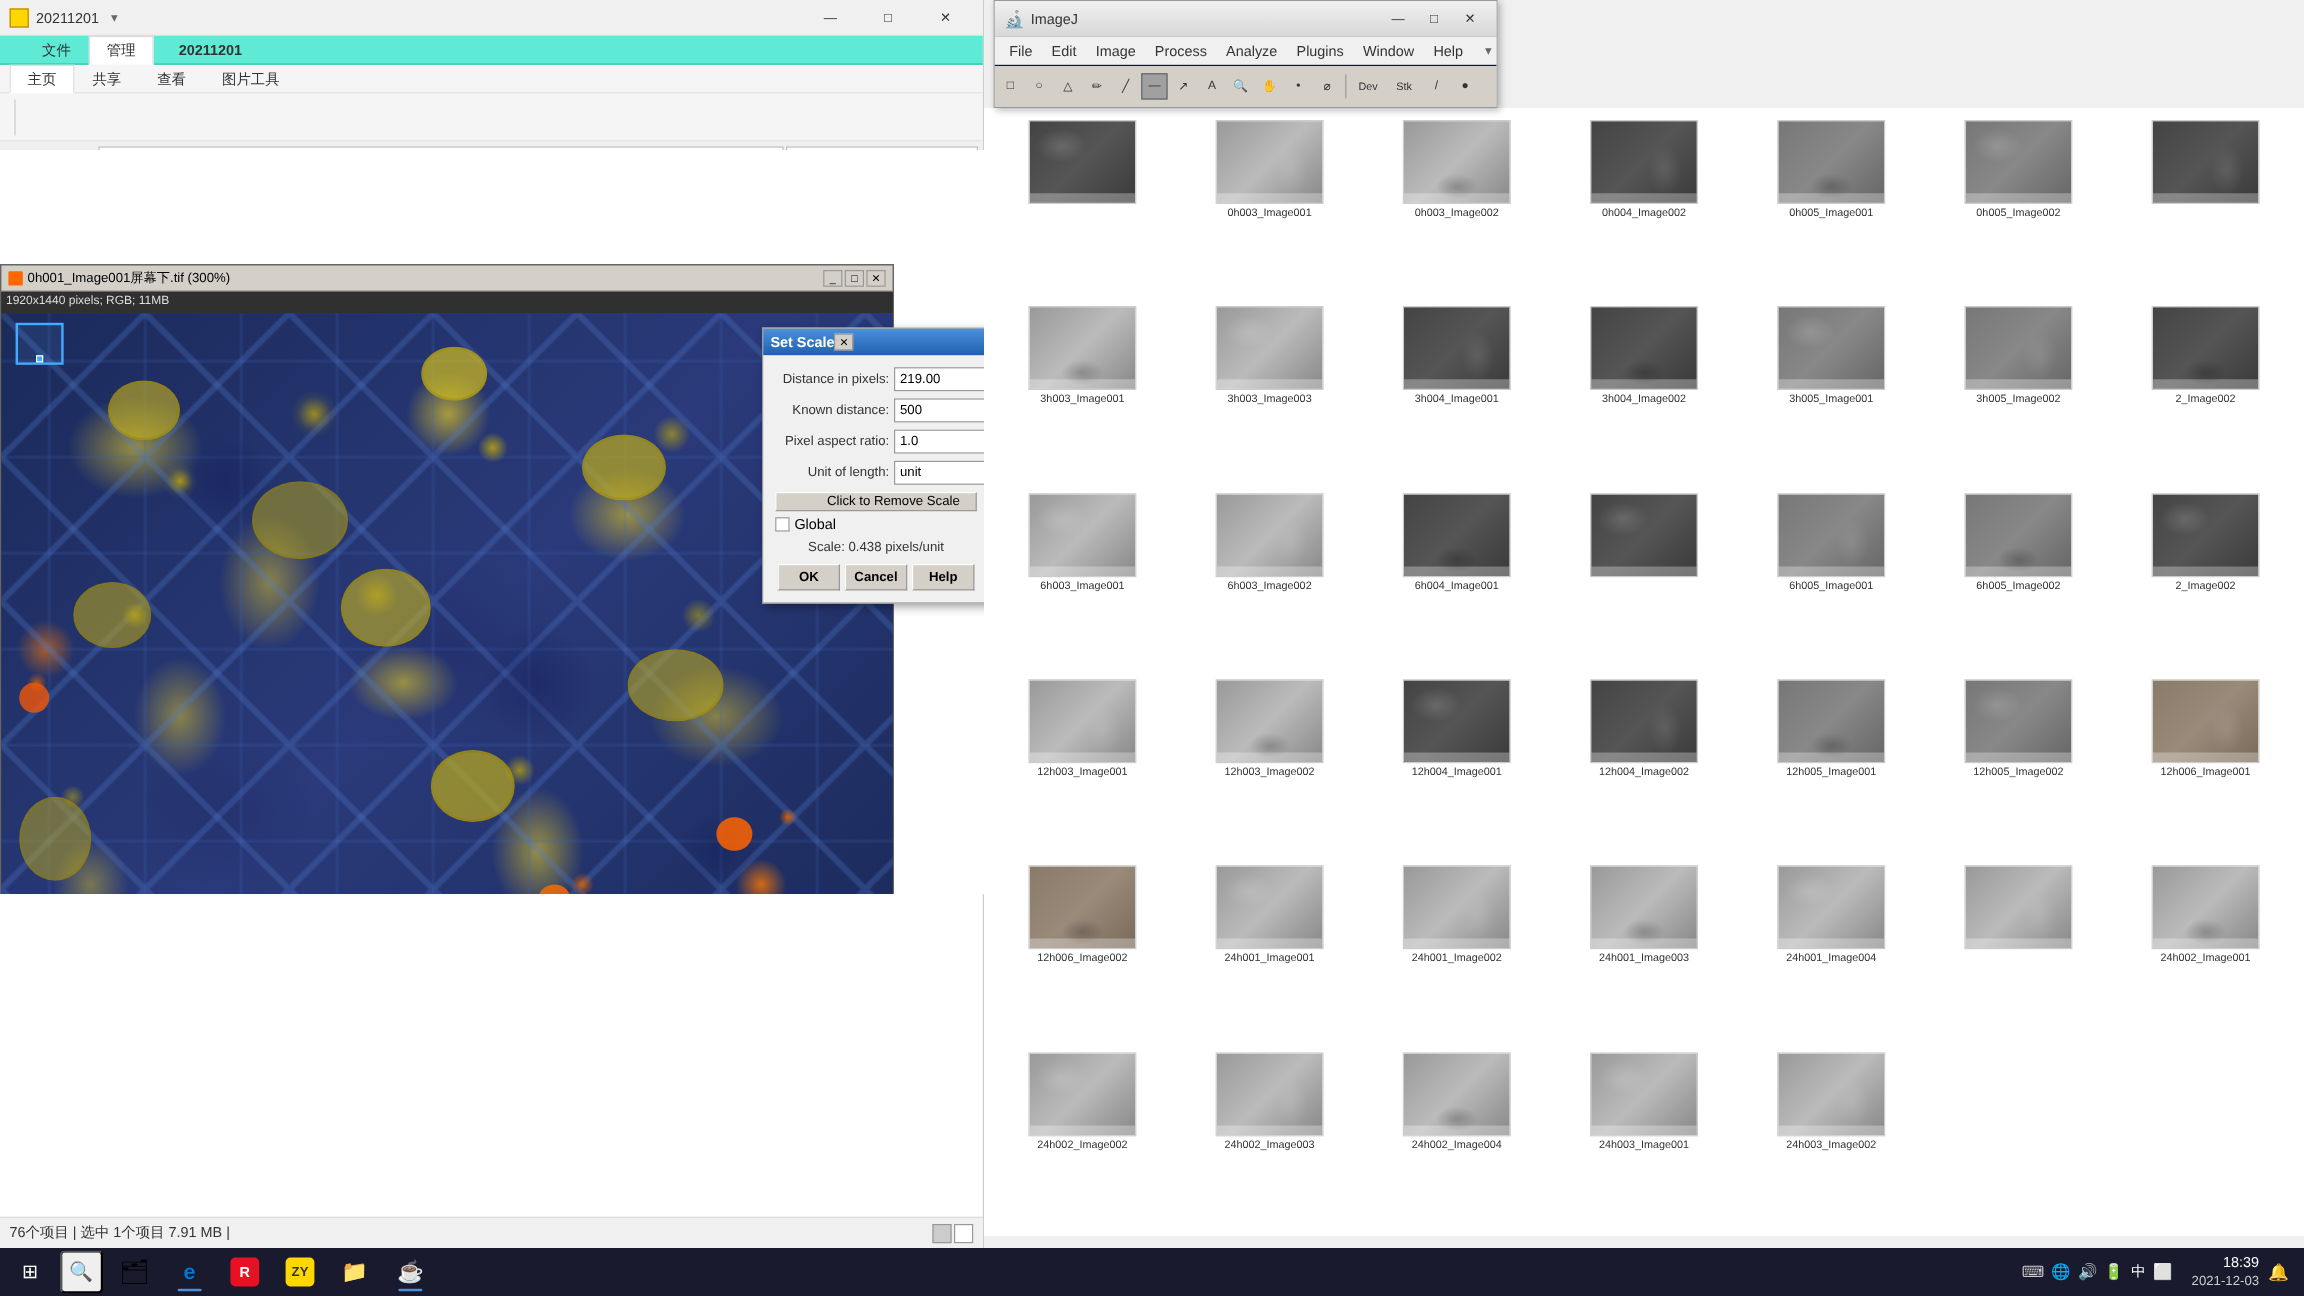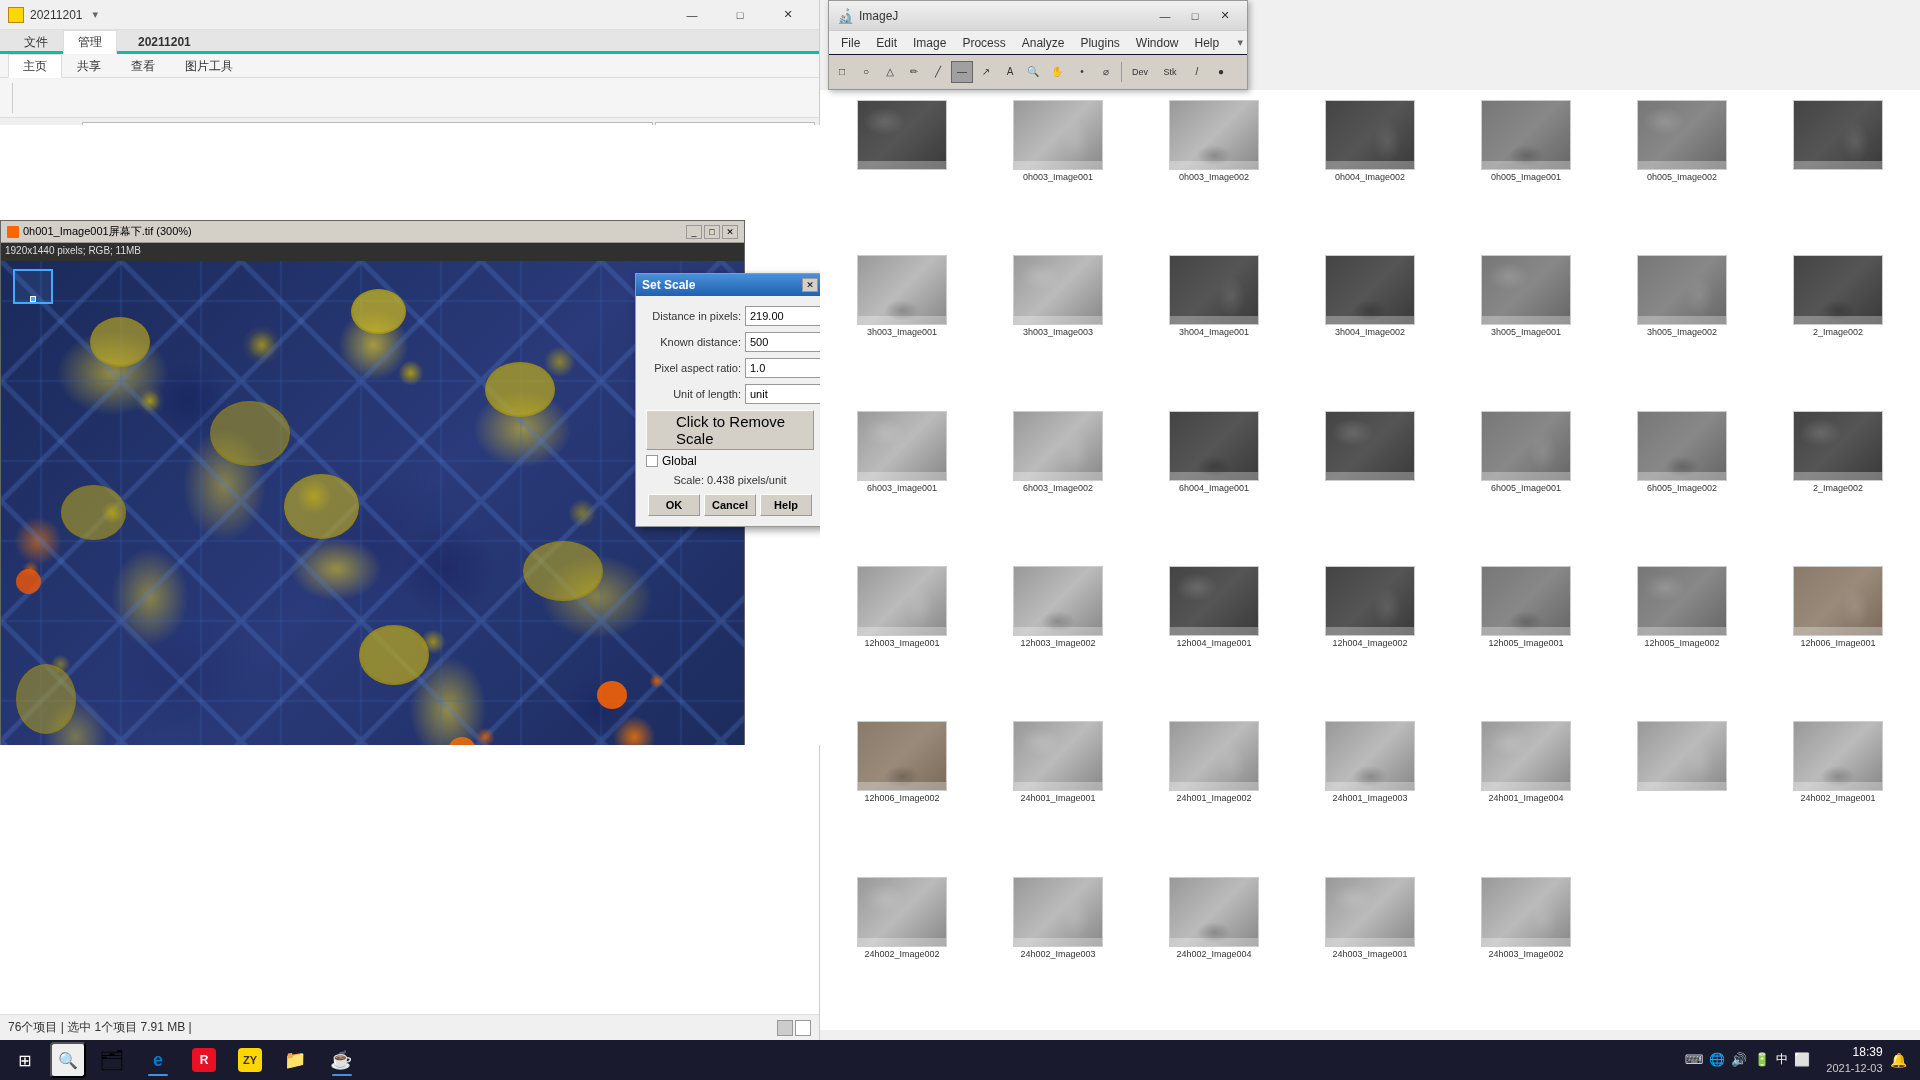--- a/index.html
+++ b/index.html
@@ -183,21 +183,20 @@
       pointer-events: all;
       font-size: 12px;
     }
 
     .dialog-titlebar {
       height: 22px;
       background: linear-gradient(180deg, #4a90d9 0%, #2060b0 100%);
       display: flex;
       align-items: center;
       padding: 0 6px;
-      justify-content: space-between;
     }
 
     .dialog-title {
       color: #fff;
       font-size: 12px;
       font-weight: bold;
     }
 
     .dialog-close {
       width: 16px; height: 14px;
@@ -233,27 +232,27 @@
       height: 20px;
       border: 1px solid #999;
       background: #fff;
       padding: 0 4px;
       font-size: 11px;
       color: #000;
     }
 
     .remove-scale-btn {
       width: 100%;
-      height: 40px;
+      height: 16px;
       background: #d4d0c8;
       border: 1px solid #999;
       border-top: 1px solid #fff;
       border-left: 1px solid #fff;
       cursor: pointer;
-      font-size: 15px;
+      font-size: 11px;
       color: #000;
       margin: 4px 0;
       display: flex;
       align-items: center;
       justify-content: center;
       padding-left: 29px;
     }
 
     .global-row {
       display: flex;
@@ -511,23 +510,23 @@
     }
 
     .taskbar-clock {
       text-align: right;
       line-height: 1.3;
     }
 
     .explorer-ribbon-tabs {
       display: flex;
       height: 24px;
-      background: #e5e5e5;
-      border-bottom: 3px solid #14b8a6;
-      padding: 0 9px;
+      background: #5eead4;
+      border-bottom: 1px solid #14b8a6;
+      padding: 0 20px;
       gap: 0;
     }
 
     .exp-tab {
       padding: 0 14px;
       height: 24px;
       display: flex;
       align-items: center;
       font-size: 12px;
       color: #333;

